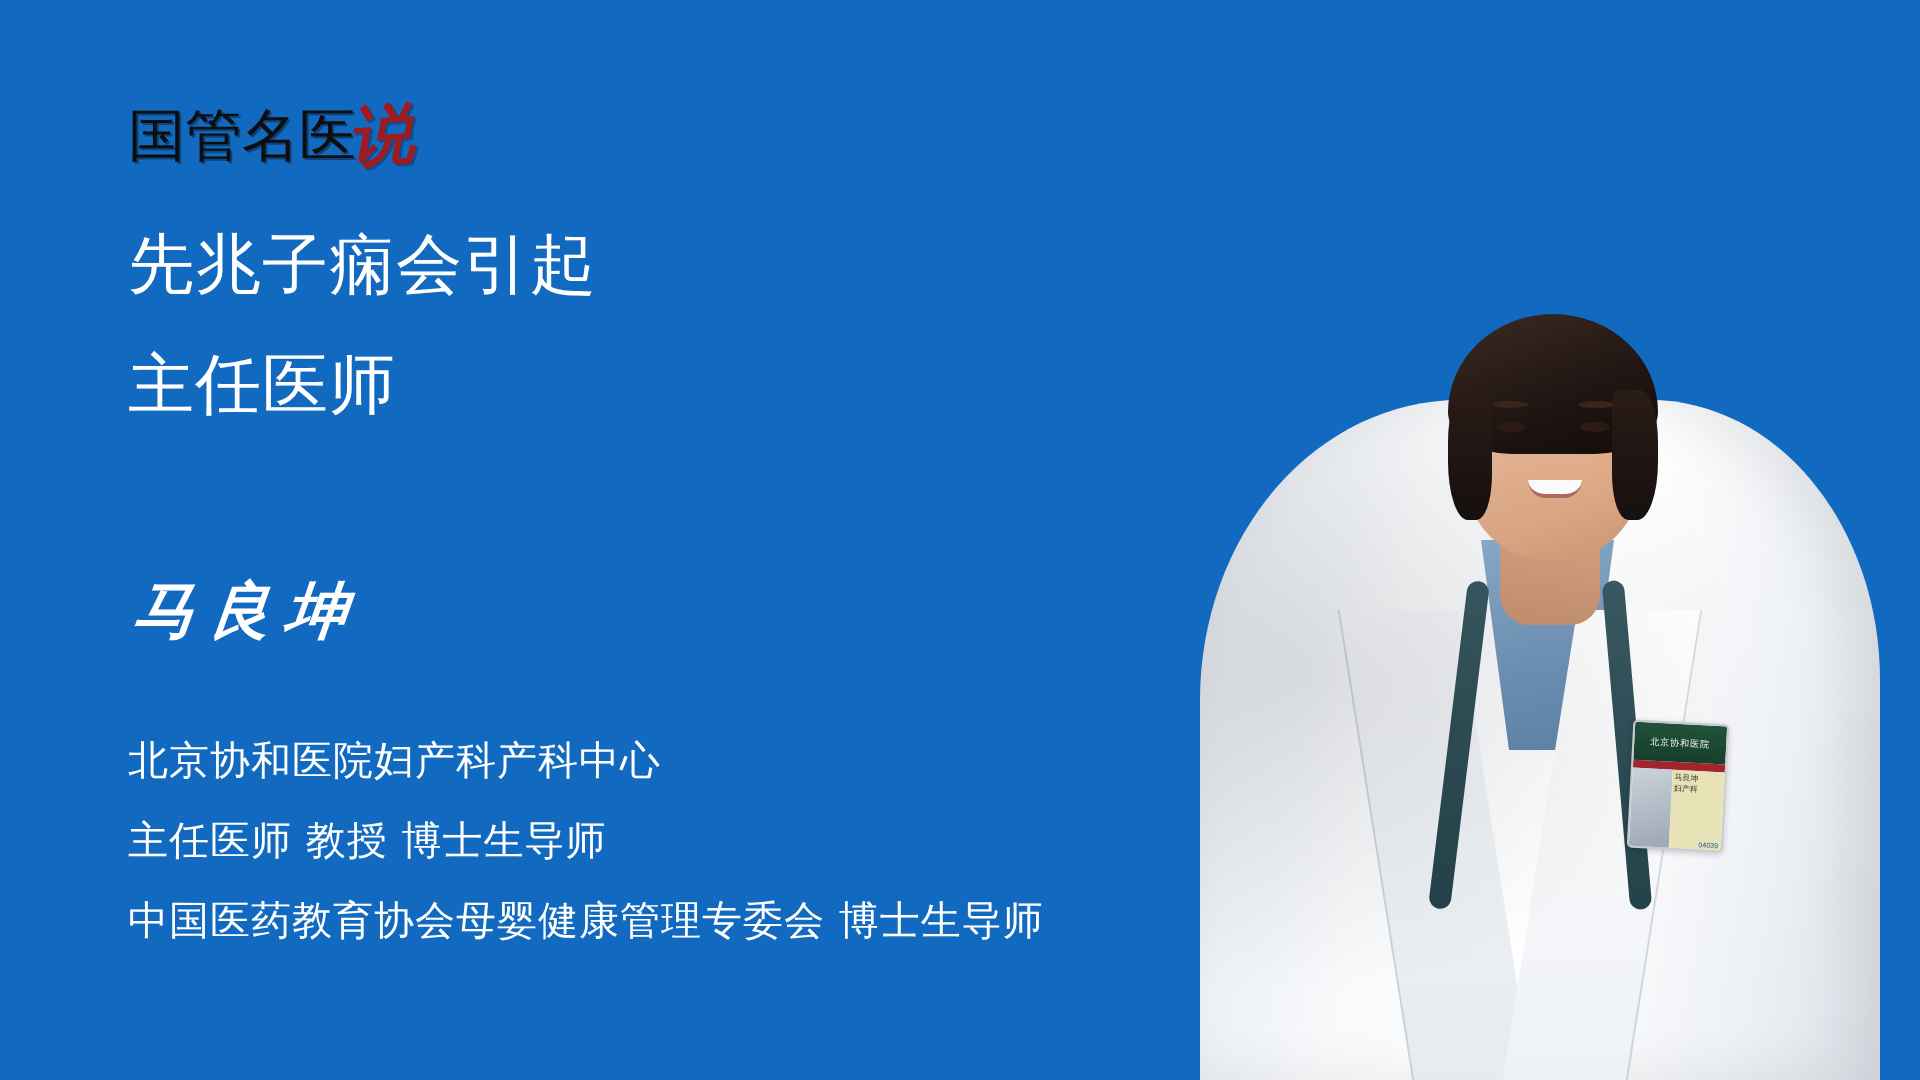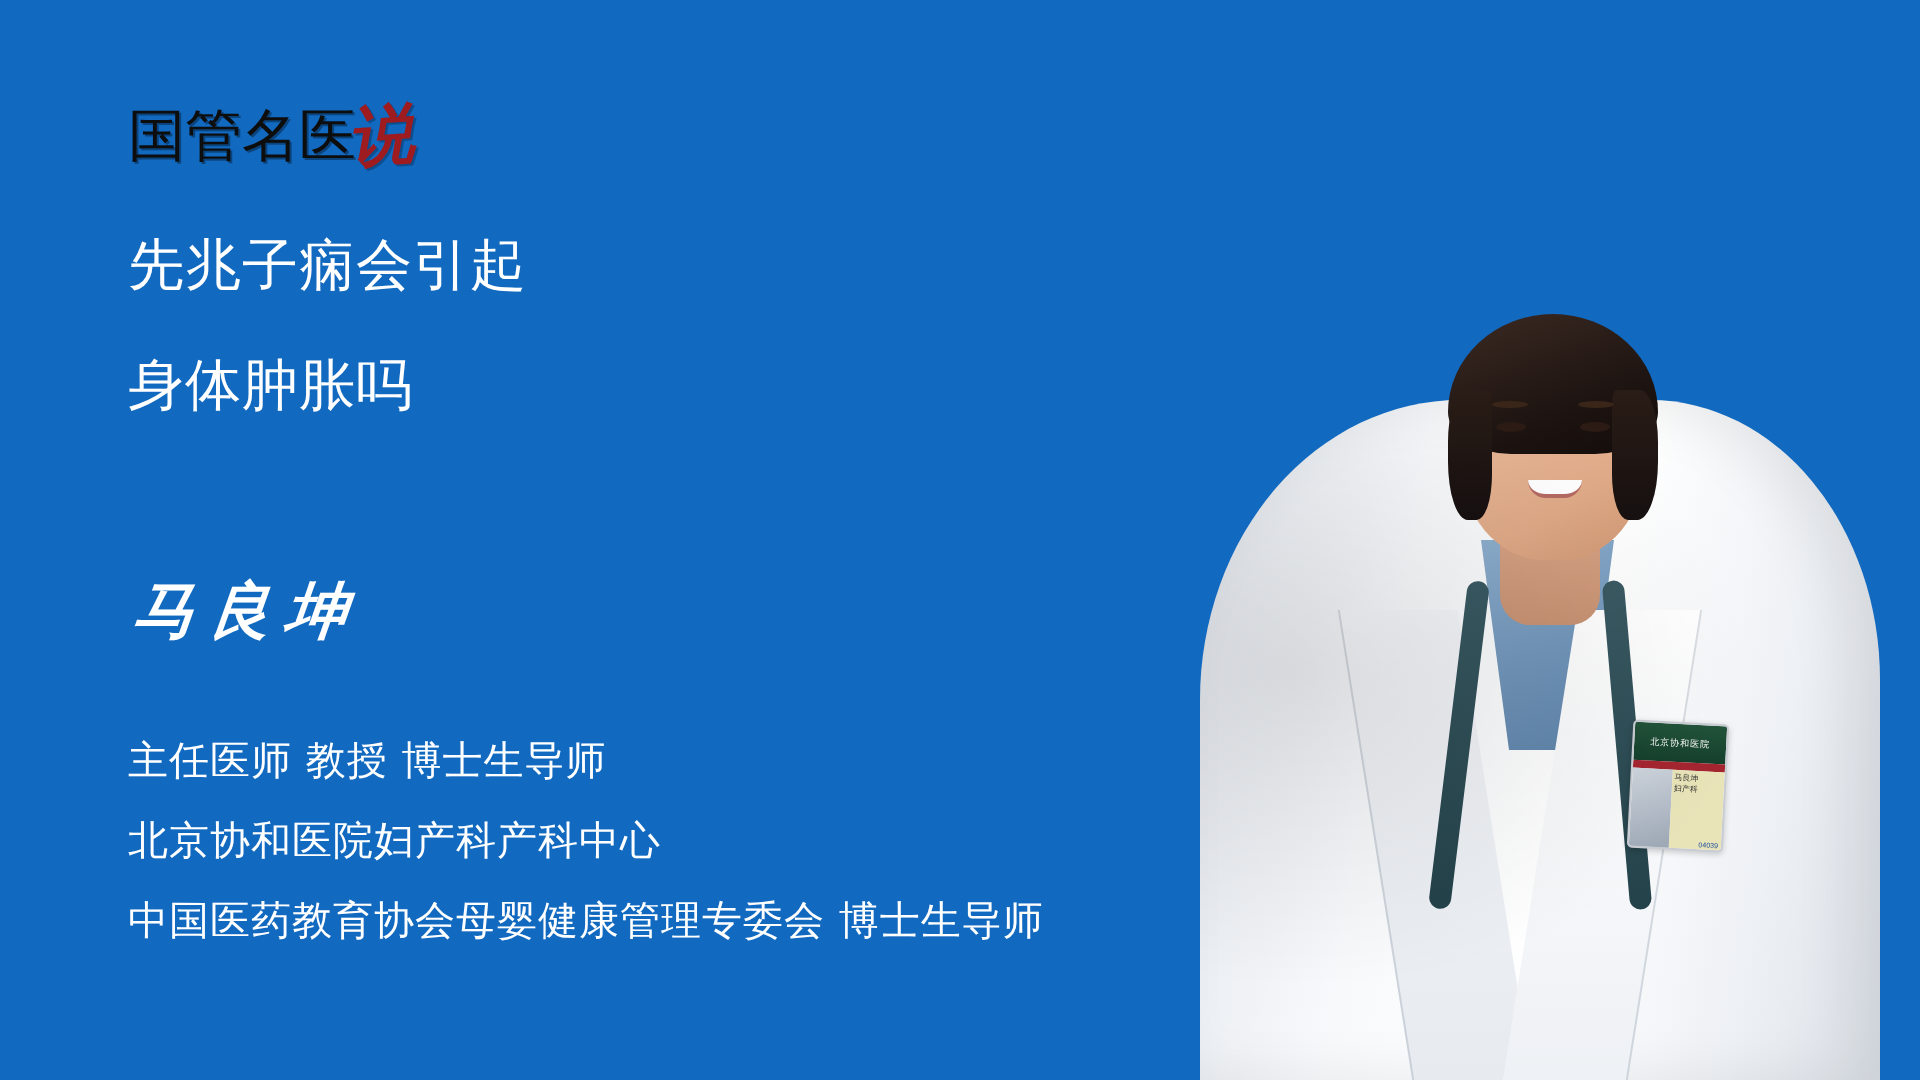--- a/index.html
+++ b/index.html
@@ -54,21 +54,21 @@
 
   
   .title-block {
     position: absolute;
     left: 128px;
     top: 205px;
     width: 820px;
   }
   .title-line {
     font-family: "DejaVu Sans", "Liberation Sans", sans-serif;
-    font-size: 56px;
+    font-size: 66px;
     line-height: 120px;
     font-weight: 400;
     color: #FFFFFF;
     letter-spacing: 1px;
     white-space: nowrap;
   }
 
   
   .doctor-name {
     position: absolute;
@@ -291,28 +291,28 @@
 
 <div class="slide">
 
   <div class="logo">
     <span class="logo-main">国管名医</span>
     <span class="logo-accent">说</span>
   </div>
 
   <div class="title-block">
     <div class="title-line">先兆子痫会引起</div>
-    <div class="title-line">身体肿胀吗</div>
+    <div class="title-line">主任医师</div>
   </div>
 
   <div class="doctor-name">马良坤</div>
 
   <div class="credentials">
+    <div class="cred-line">北京协和医院妇产科产科中心</div>
     <div class="cred-line">主任医师  教授  博士生导师</div>
-    <div class="cred-line">北京协和医院妇产科产科中心</div>
     <div class="cred-line">中国医药教育协会母婴健康管理专委会  博士生导师</div>
   </div>
 
   <div class="photo">
     <div class="ph-coat"></div>
     <div class="ph-shirt"></div>
     <div class="ph-coat-lapel-l"></div>
     <div class="ph-coat-lapel-r"></div>
     <div class="ph-stetho-l"></div>
     <div class="ph-stetho-r"></div>

